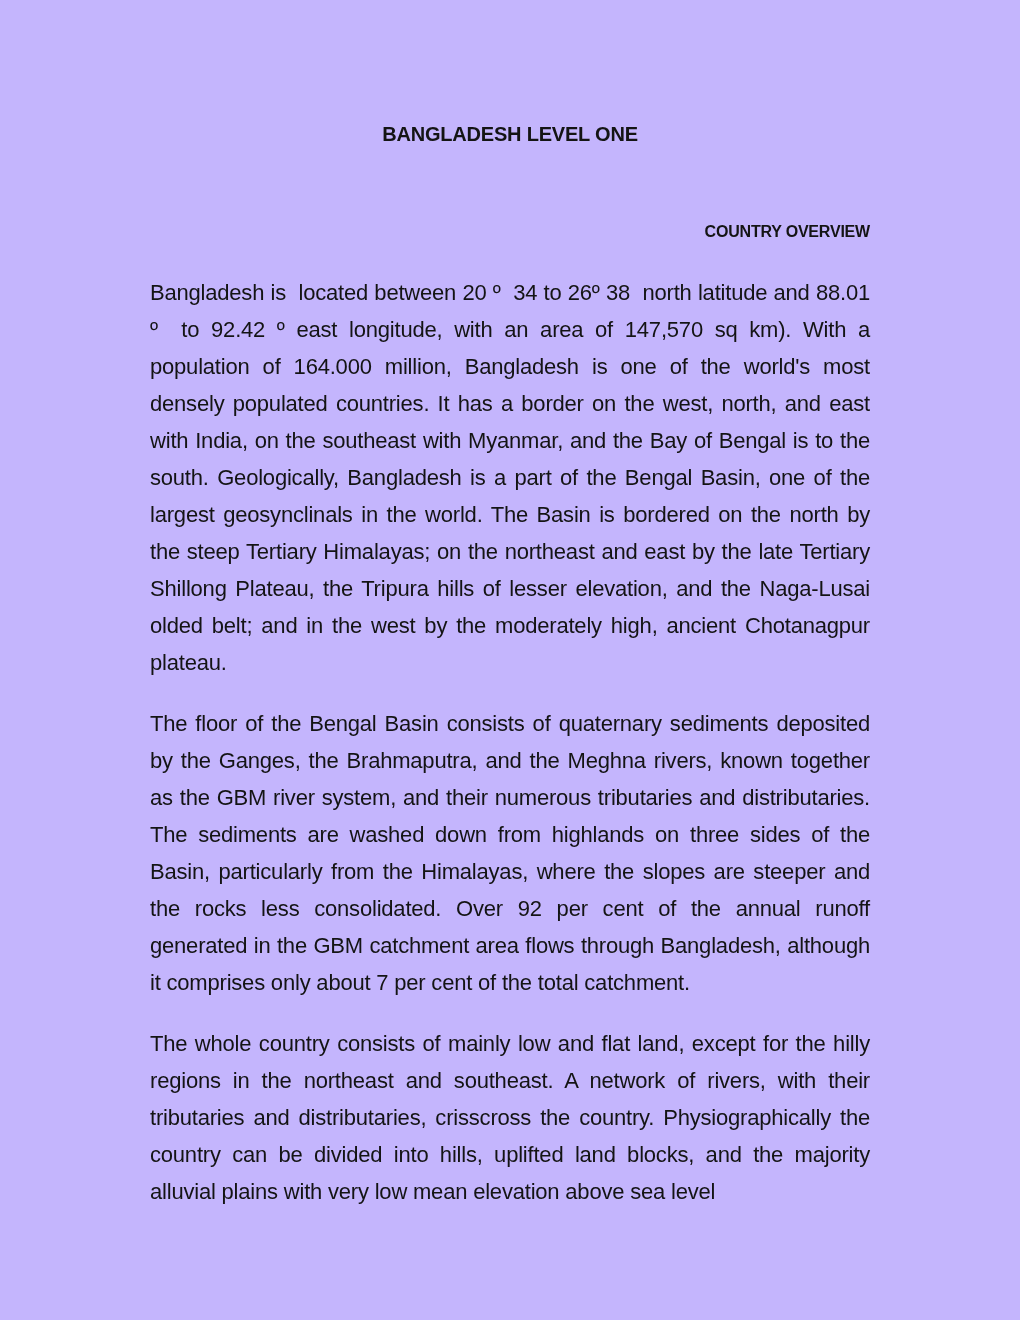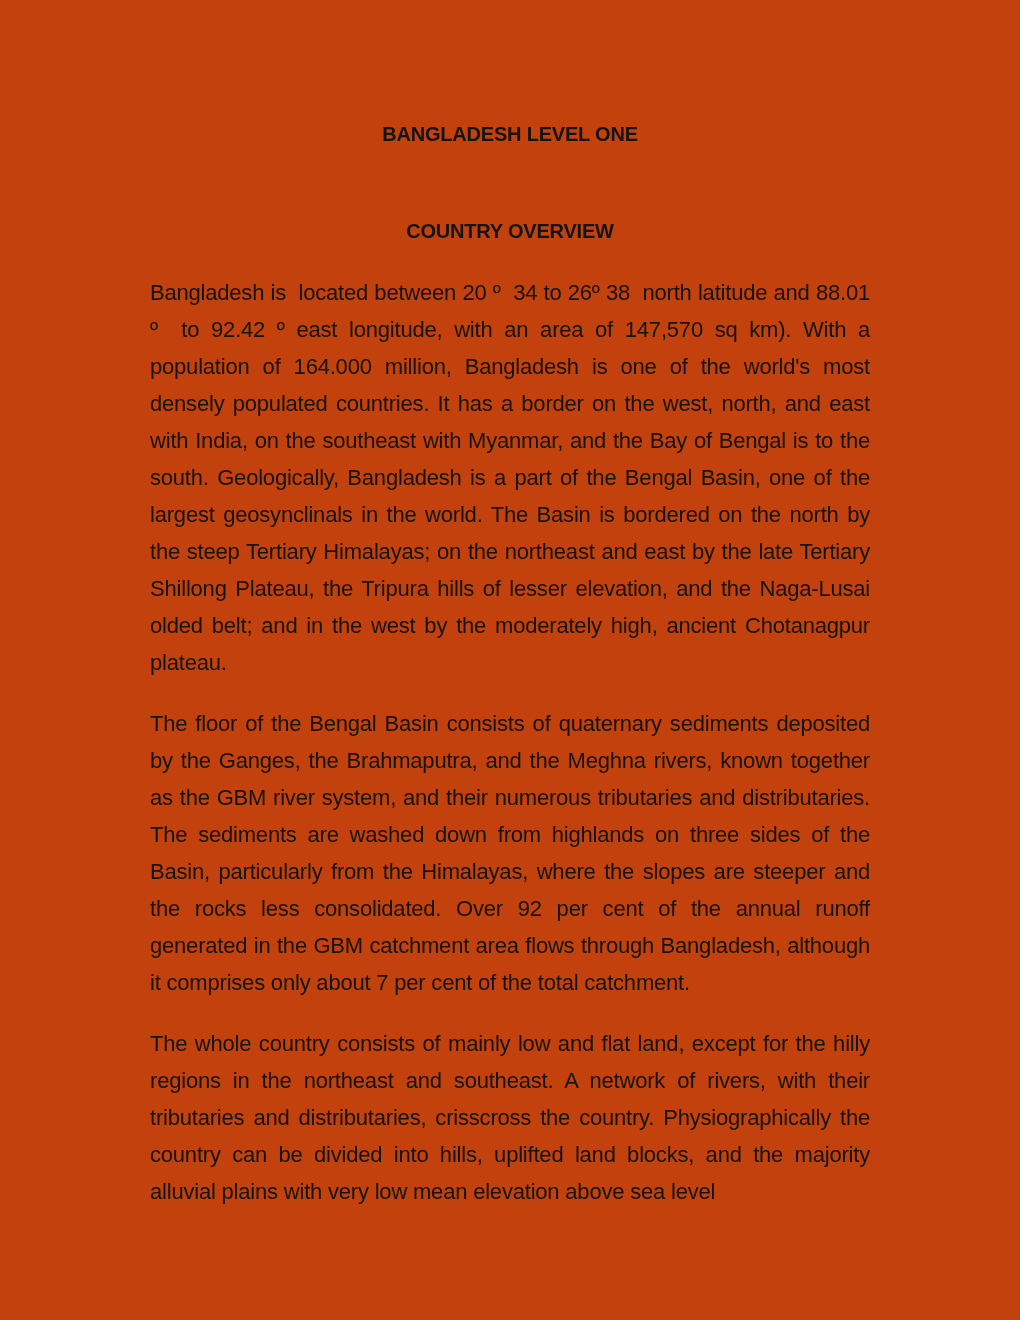--- a/index.html
+++ b/index.html
@@ -11,36 +11,36 @@
     width: 1020px;
     height: 1320px;
     position: relative;
     overflow: hidden;
   }
   .page {
     box-sizing: border-box;
     width: 1020px;
     height: 1320px;
     padding: 116px 150px 0 150px;
-    background: #c2410c;
+    background: #c4b5fd;
     font-family: "Liberation Sans", sans-serif;
     color: #141414;
   }
   .doc-title {
     font-size: 20px;
     font-weight: bold;
     text-align: center;
     line-height: 37px;
     margin: 0 0 60px 0;
     letter-spacing: -0.2px;
   }
   .doc-heading {
-    font-size: 20px;
+    font-size: 16px;
     font-weight: bold;
-    text-align: center;
+    text-align: right;
     line-height: 37px;
     margin: 0 0 24px 0;
     letter-spacing: -0.2px;
   }
   .para {
     font-size: 22px;
     line-height: 37px;
     text-align: justify;
     margin: 0 0 24px 0;
     letter-spacing: -0.2px;

